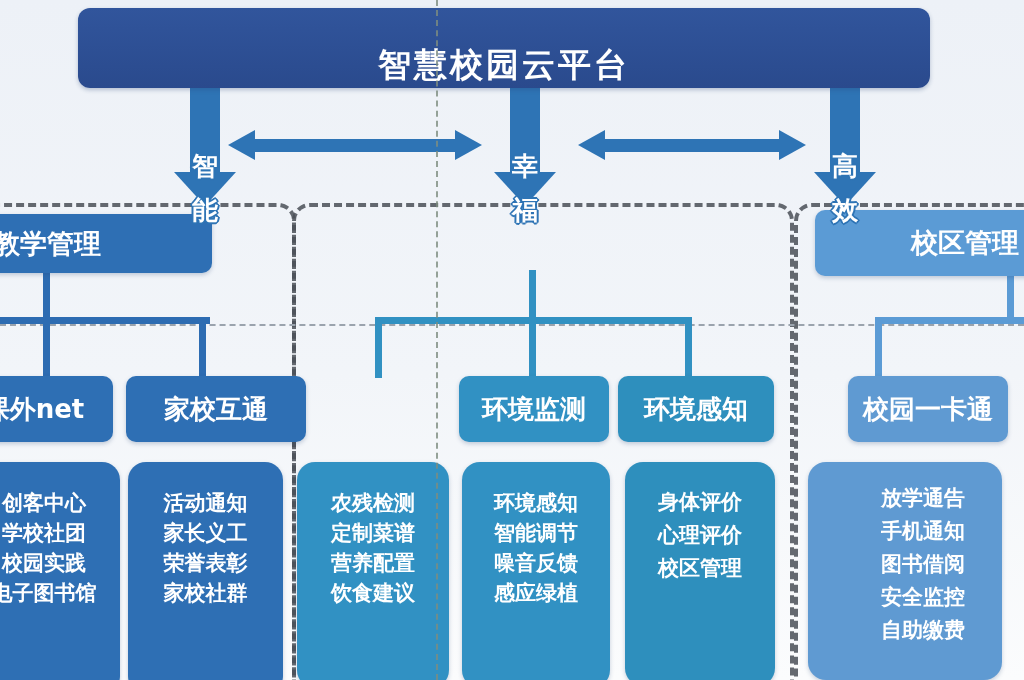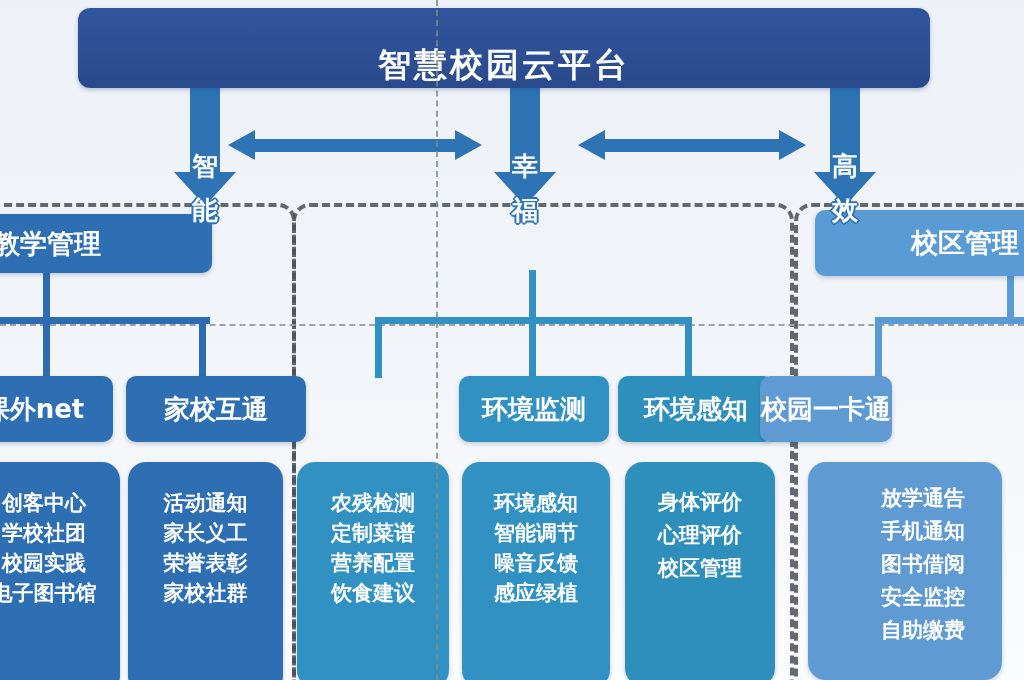--- a/index.html
+++ b/index.html
@@ -119,21 +119,21 @@
   </div>
   <div class="abs sub blue" style="left:126px;width:180px;">
     <span>家校互通</span>
   </div>
   <div class="abs sub teal" style="left:459px;width:150px;">
     <span>环境监测</span>
   </div>
   <div class="abs sub teal2" style="left:618px;width:156px;">
     <span>环境感知</span>
   </div>
-  <div class="abs sub lblue" style="left:760px;width:132px;">
+  <div class="abs sub lblue" style="left:848px;width:160px;">
     <span>校园一卡通</span>
   </div>
 
   <div class="abs detail blue" style="left:-32px;width:152px;height:206px;padding-top:26px;">
     <div class="item">创客中心</div>
     <div class="item">学校社团</div>
     <div class="item">校园实践</div>
     <div class="item">电子图书馆</div>
   </div>
   <div class="abs detail blue" style="left:128px;width:155px;height:206px;padding-top:26px;">

